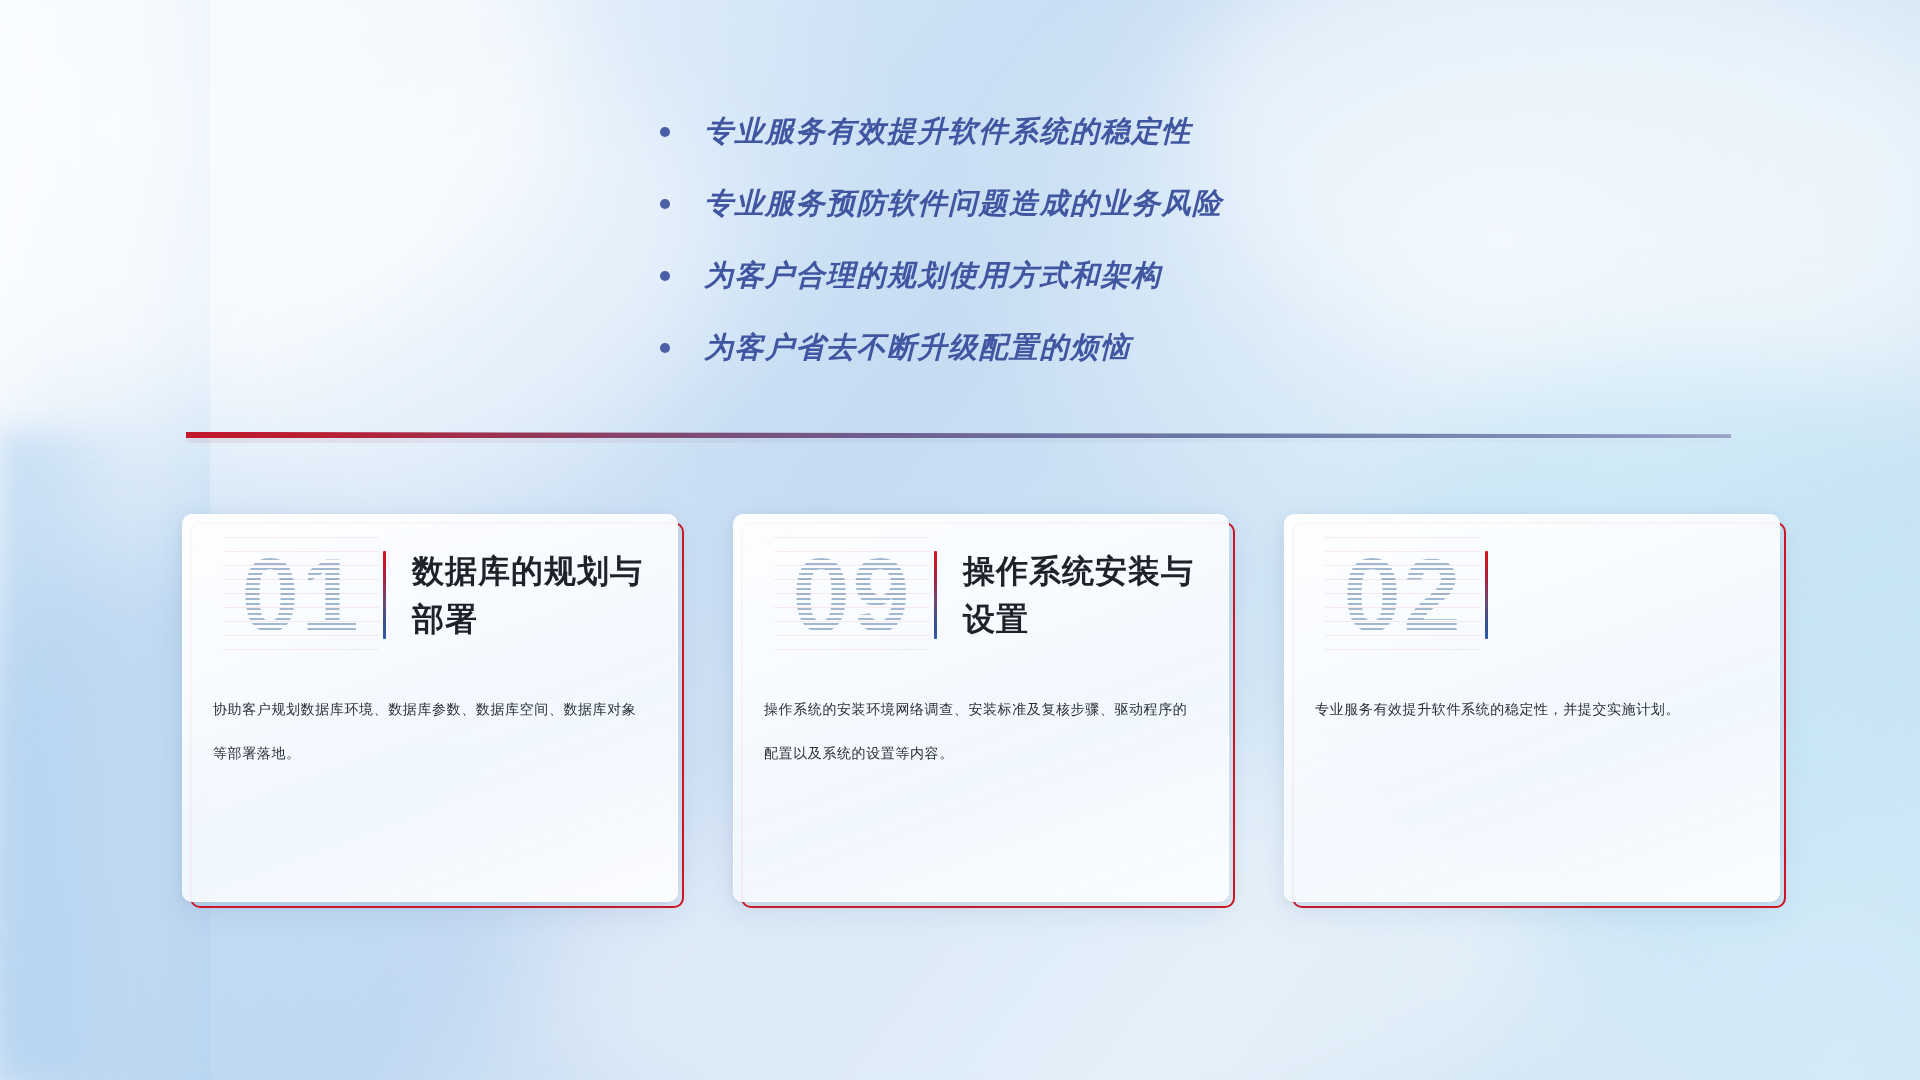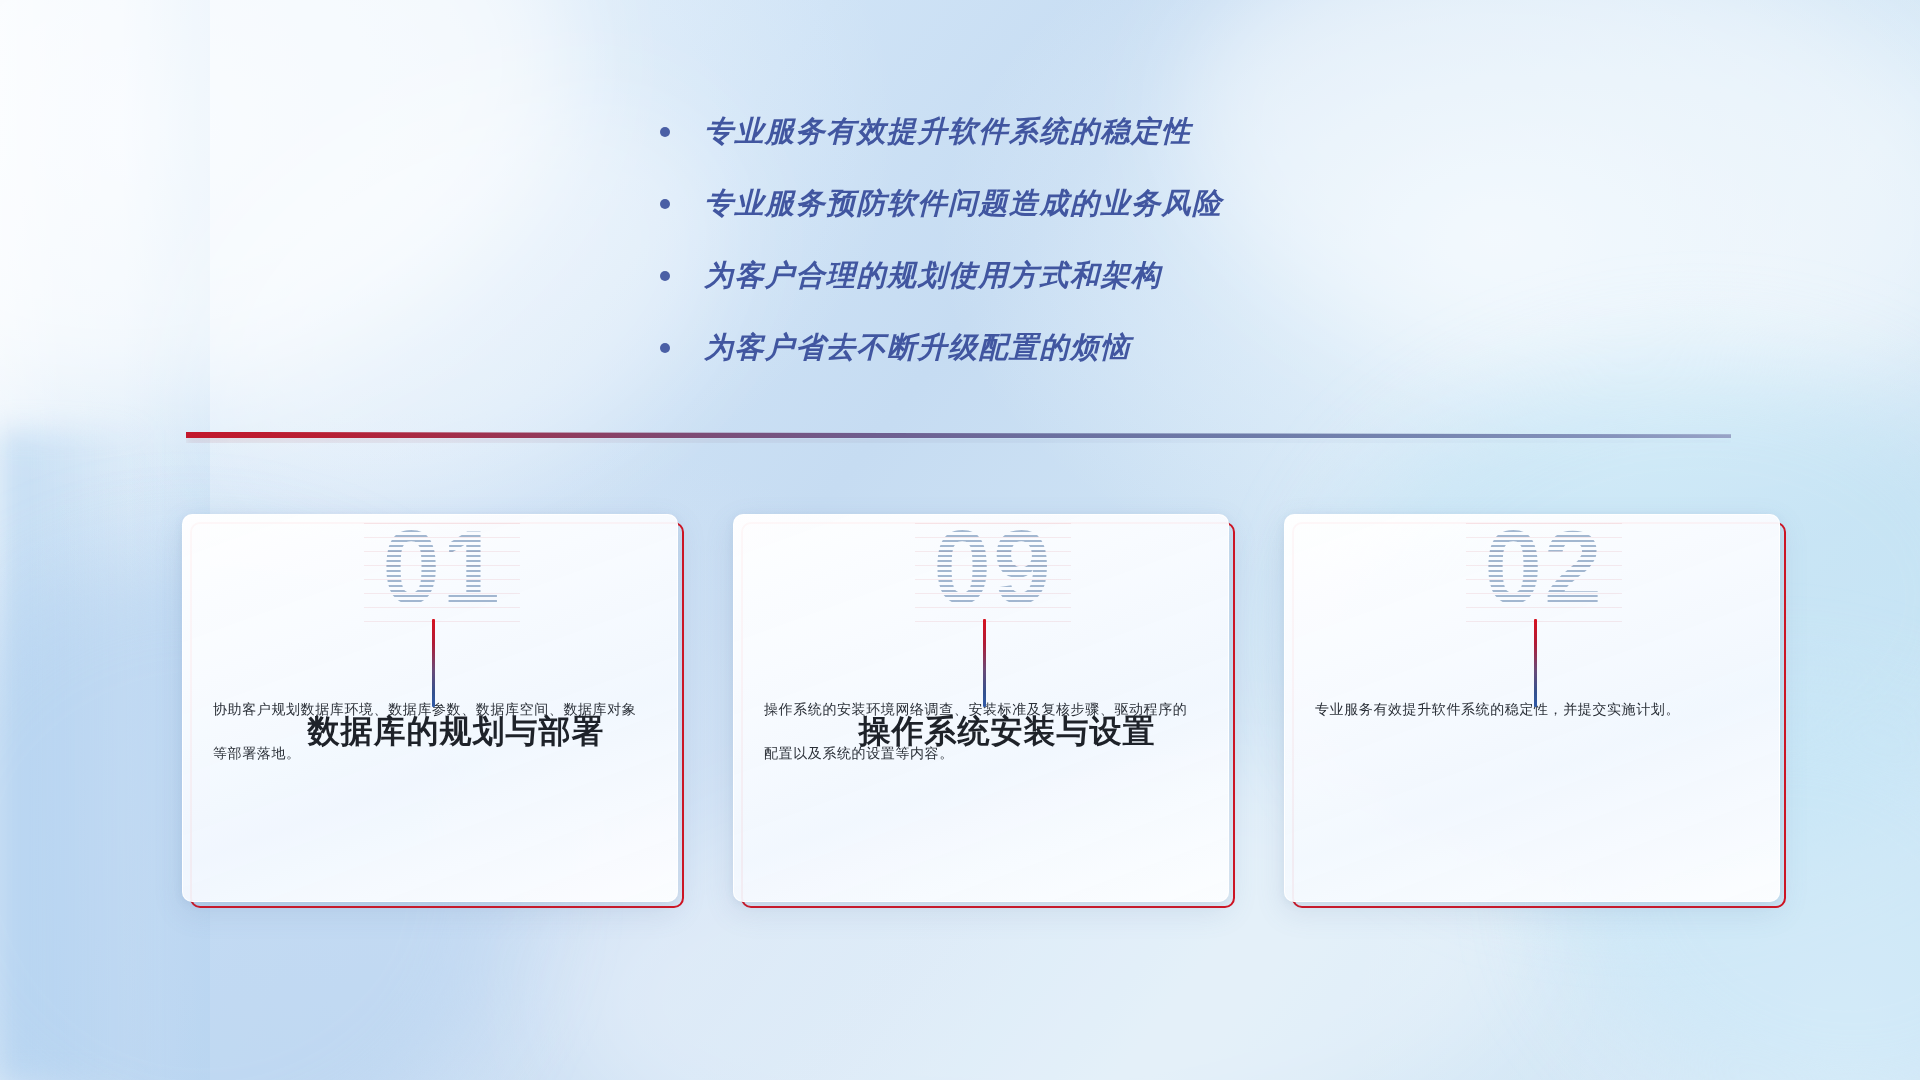--- a/index.html
+++ b/index.html
@@ -187,23 +187,22 @@
     box-shadow: 0 10px 30px rgba(90,120,160,0.14),
                 0 2px 8px rgba(90,120,160,0.10);
     overflow: hidden;
   }
 
   .card-head {
     position: relative;
     display: flex;
     align-items: center;
     height: 160px;
-    padding: 0 6px 0 30px;
+    padding: 0 6px 0 44px;
     box-sizing: border-box;
-    flex-direction: column;
   }
 
   
   .wm-num {
     position: relative;
     flex: 0 0 auto;
     width: 148px;
     font-size: 104px;
     font-weight: 700;
     line-height: 1;
@@ -239,21 +238,20 @@
     background: linear-gradient(180deg, #d7121f 0%, #b11b36 28%, #6a4a77 58%, #33518f 84%, #2f59a8 100%);
     border-radius: 1px;
   }
   .card-title {
     flex: 1 1 auto;
     font-size: 32px;
     line-height: 48px;
     font-weight: 700;
     color: #1e2229;
     letter-spacing: 1px;
-    margin-left: 28px;
   }
 
   .card-body {
     padding: 12px 34px 0 30px;
     font-size: 14px;
     line-height: 44px;
     color: #2b3038;
     letter-spacing: 0.6px;
   }
 </style>

